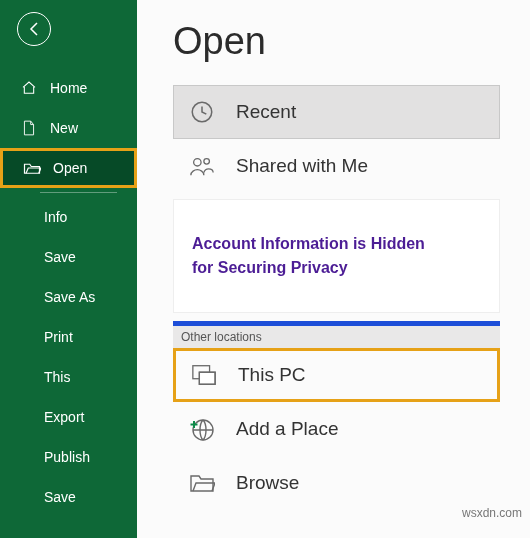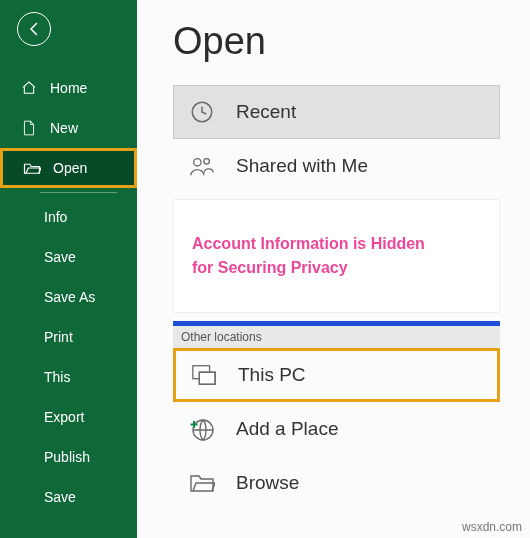--- a/index.html
+++ b/index.html
@@ -83,35 +83,35 @@
   .row.highlight {
     border: 3px solid #e6a117;
   }
   .row .ricon { width: 28px; display:flex; align-items:center; justify-content:center; }
   .row .rlabel { color: #333; font-size: 19px; }
   .info-box {
     background: #fff;
     border: 1px solid #eee;
     padding: 32px 18px;
     margin: 6px 0 8px 0;
-    color: #ec4899;
+    color: #4c1d95;
     font-weight: 700;
     font-size: 16px;
     line-height: 1.5;
   }
   .section-hdr {
     background: #e9e8e8;
     color: #555;
     font-size: 12px;
     padding: 4px 8px;
     border-top: 5px solid #1d4ed8;
   }
   .watermark {
     position: absolute;
-    bottom: 4px; right: 8px;
+    bottom: 18px; right: 8px;
     font-size: 12px;
     color: #777;
   }
 </style>
 </head>
 <body>
 
 <div class="container">
   <div class="sidebar">
     <div class="back-btn">

